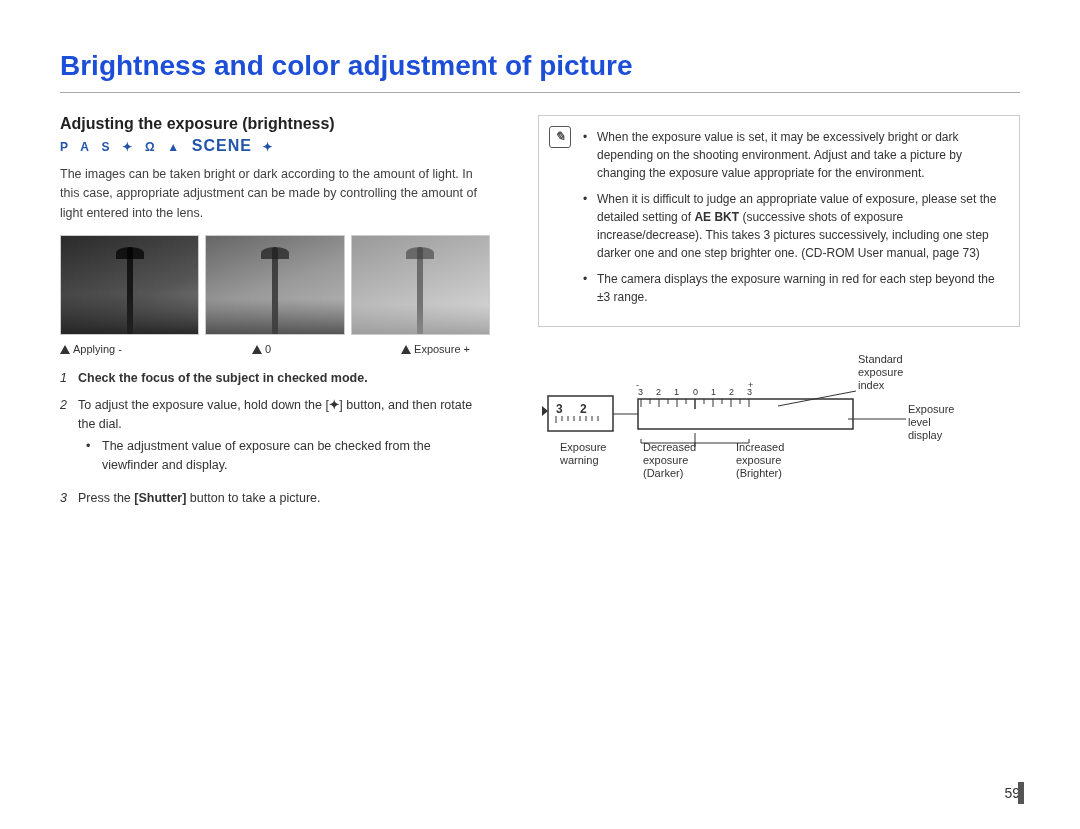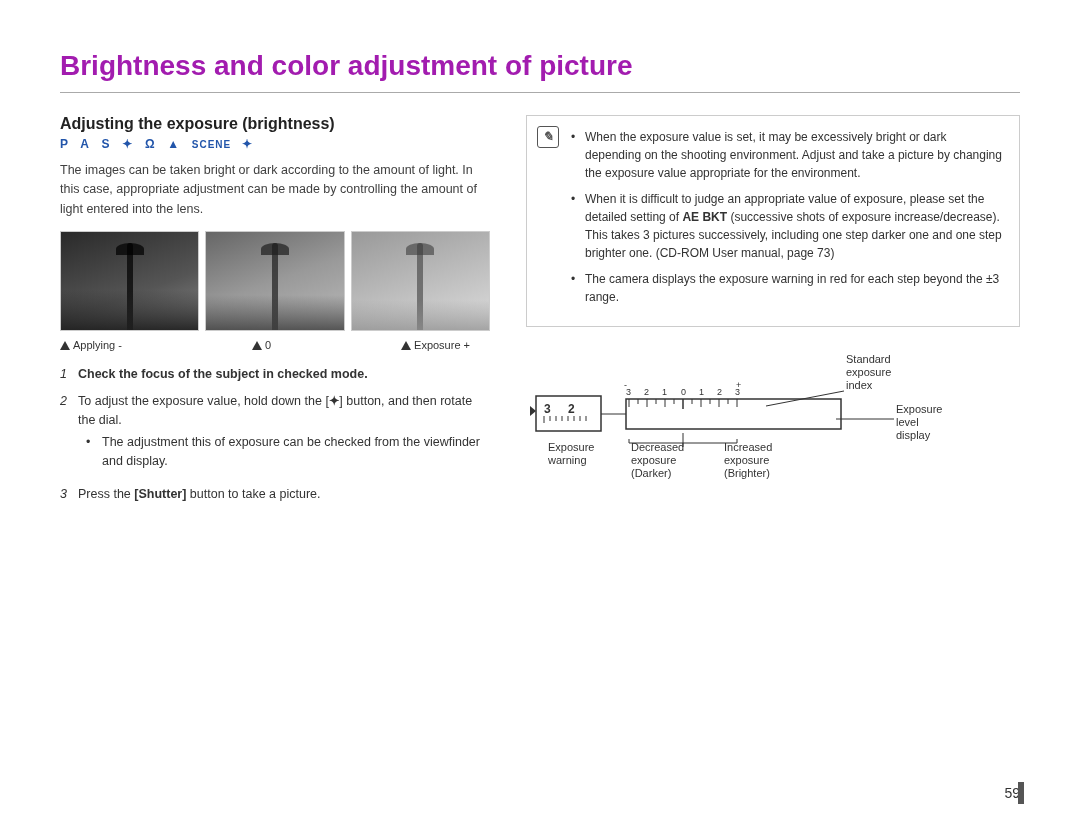--- a/index.html
+++ b/index.html
@@ -52,31 +52,31 @@
     }
     .compass-top { top: 14px; left: 50%; transform: translateX(-50%); }
     .compass-bottom { bottom: 14px; left: 50%; transform: translateX(-50%); }
     .compass-left { left: 30px; top: 50%; transform: translateY(-50%); }
     .compass-right { right: 30px; top: 50%; transform: translateY(-50%); }
 
     
     .page-title {
       font-size: 28px;
       font-weight: bold;
-      color: #a21caf;
+      color: #1d4ed8;
       border-bottom: 1.5px solid #aaa;
       padding-bottom: 10px;
       margin-bottom: 22px;
       margin-top: 10px;
     }
 
     
     .content-area {
       display: flex;
-      gap: 36px;
+      gap: 48px;
     }
 
     .left-col {
       flex: 0 0 430px;
       max-width: 430px;
     }
 
     .right-col {
       flex: 1;
     }
@@ -282,21 +282,21 @@
 <div class="compass compass-right"></div>
 
 <div class="page">
   <h1 class="page-title">Brightness and color adjustment of picture</h1>
 
   <div class="content-area">
 
     <div class="left-col">
       <div class="section-heading">Adjusting the exposure (brightness)</div>
       <div class="mode-icons">
-        P&nbsp; A&nbsp; S&nbsp; ✦&nbsp; Ω&nbsp; ▲&nbsp; <span style="font-size:10px;letter-spacing:1px;">SCENE</span>&nbsp; ✦
+        P&nbsp; A&nbsp; S&nbsp; ✦&nbsp; Ω&nbsp; ▲&nbsp; <span style="font-size:16px;letter-spacing:1px;">SCENE</span>&nbsp; ✦
       </div>
       <div class="body-text">The images can be taken bright or dark according to the amount of light. In this case, appropriate adjustment can be made by controlling the amount of light entered into the lens.</div>
 
       <div class="photo-strip">
         <div class="photo-box photo-dark">
           <div style="position:absolute;bottom:0;left:50%;transform:translateX(-50%);width:6px;height:75px;background:rgba(0,0,0,0.7);"></div>
           <div style="position:absolute;bottom:75px;left:calc(50% - 14px);width:28px;height:12px;background:rgba(0,0,0,0.7);border-radius:50% 50% 0 0;"></div>
           <div style="position:absolute;bottom:75px;left:calc(50% - 3px);width:6px;height:12px;background:rgba(0,0,0,0.7);border-radius:3px 3px 0 0;"></div>
 
           <div style="position:absolute;bottom:0;left:0;width:100%;height:40px;background:linear-gradient(180deg,rgba(40,40,40,0) 0%,rgba(30,30,30,0.9) 100%);"></div>
@@ -335,21 +335,21 @@
         <span class="step-text"><strong>Check the focus of the subject in checked mode.</strong></span>
       </div>
 
       <div class="step">
         <span class="step-num" style="font-style:italic;">2</span>
         <div class="step-text">
           To adjust the exposure value, hold down the [<strong>✦</strong>] button, and then rotate the dial.
           <div class="bullet-list">
             <div class="bullet-item">
               <span class="bullet-dot">•</span>
-              <span>The adjustment this of exposure can be checked from the viewfinder and display.</span>
+              <span>The adjustment value of exposure can be checked from the viewfinder and display.</span>
             </div>
           </div>
         </div>
       </div>
 
       <div class="step">
         <span class="step-num" style="font-style:italic;">3</span>
         <span class="step-text">Press the <strong>[Shutter]</strong> button to take a picture.</span>
       </div>
     </div>

